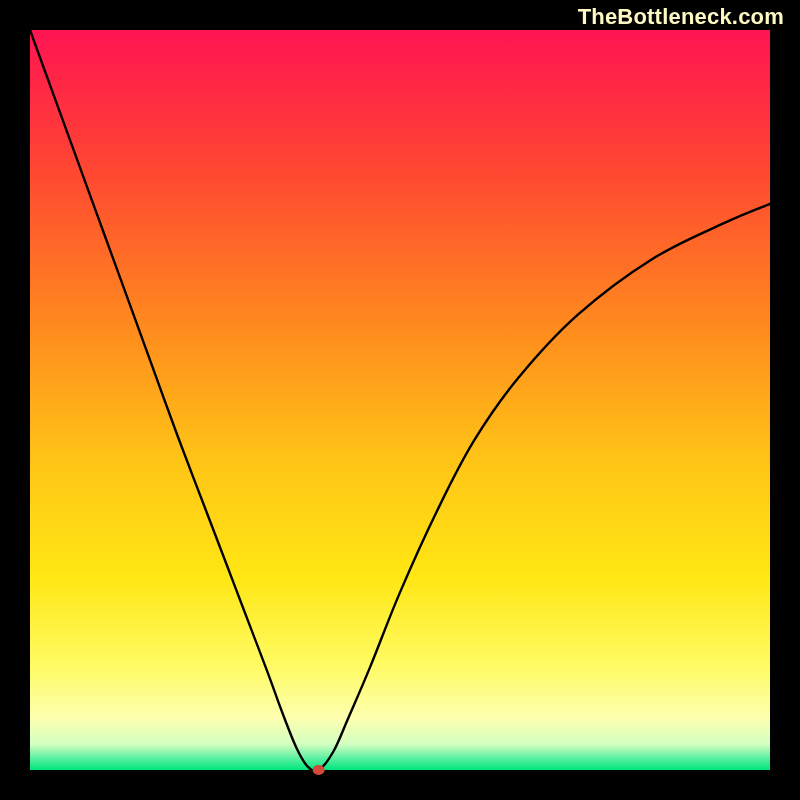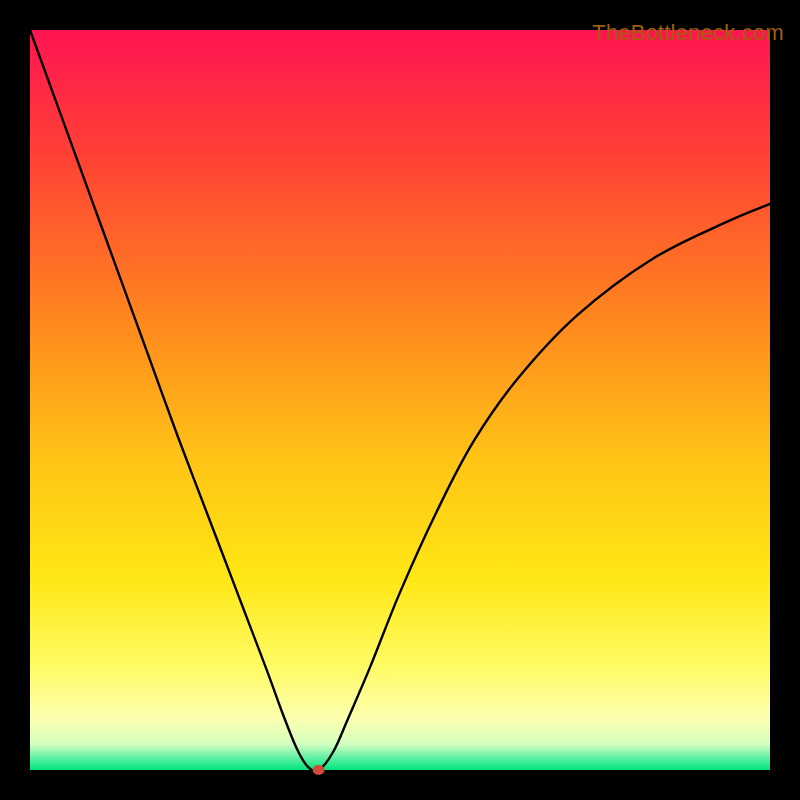--- a/index.html
+++ b/index.html
@@ -12,25 +12,25 @@
     font-family: Arial, Helvetica, sans-serif;
   }
   .container {
     position: relative;
     width: 800px;
     height: 800px;
     background: #000;
   }
   .watermark {
     position: absolute;
-    top: 20px;
+    top: 4px;
     right: 16px;
     font-size: 22px;
-    font-weight: 400;
-    color: #a16207;
+    font-weight: 700;
+    color: #fef9c3;
     letter-spacing: 0.2px;
     z-index: 3;
   }
   svg {
     position: absolute;
     top: 0;
     left: 0;
   }
 </style>
 </head>

